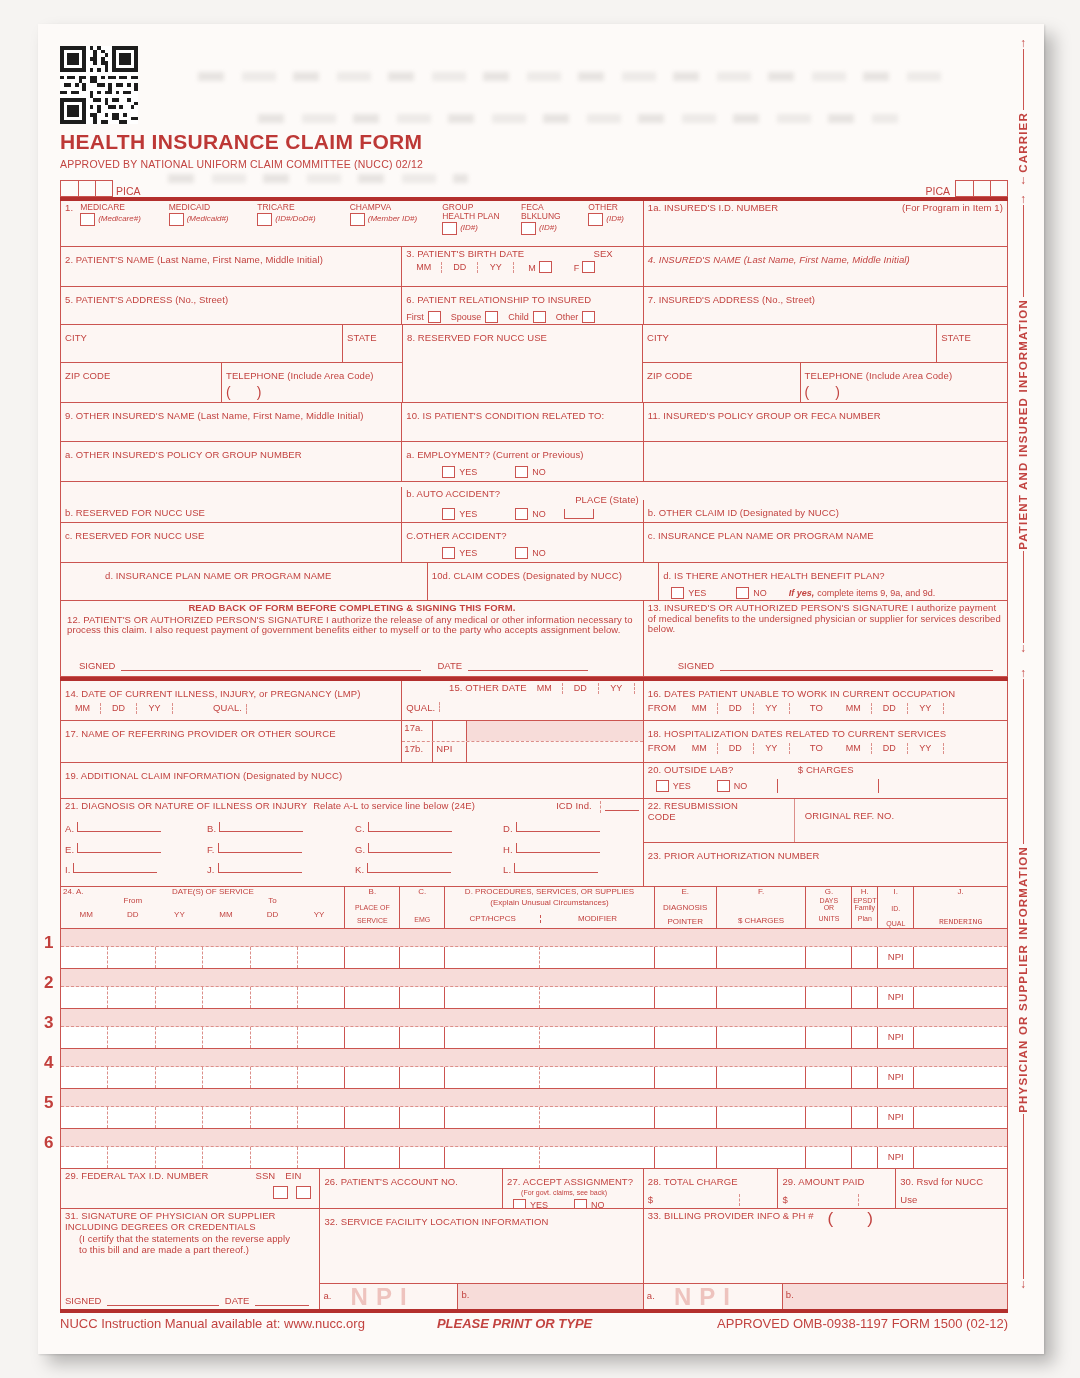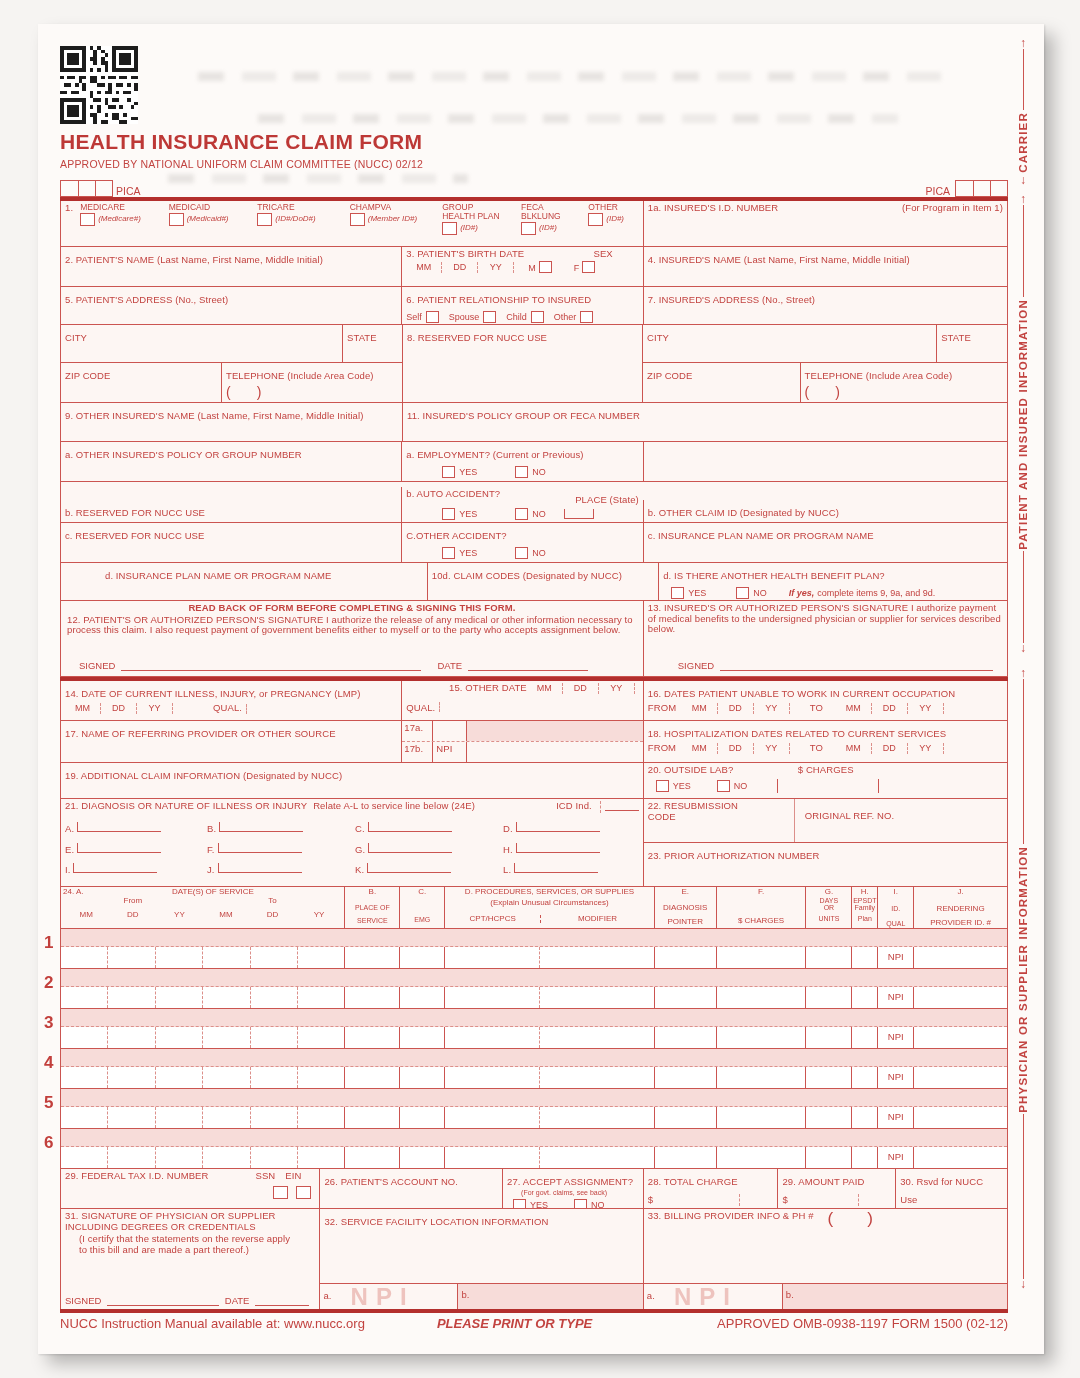--- a/index.html
+++ b/index.html
@@ -238,29 +238,29 @@
                 <span class="dc">MM</span>
                 <span class="dc">DD</span>
                 <span class="dc">YY</span>
               </span>
             <span style="margin-left:14px;font-size:9px;">M</span>
               <span class="cb cbs" style="margin-left:3px;"></span>
             <span style="margin-left:22px;font-size:9px;">F</span>
               <span class="cb cbs" style="margin-left:3px;"></span>
           </div>
         </div>
-        <div class="c" style="width:365px;"><span class="lbl">4. INSURED'S NAME (Last Name, First Name, Middle Initial)</span></div>
+        <div class="c" style="width:365px;font-style:italic;"><span class="lbl">4. INSURED'S NAME (Last Name, First Name, Middle Initial)</span></div>
       </div>
 
       <div class="row" style="height:38px;">
         <div class="c" style="width:341px;"><span class="lbl">5. PATIENT'S ADDRESS (No., Street)</span></div>
         <div class="c" style="width:242px;">
           <span class="lbl">6. PATIENT RELATIONSHIP TO INSURED</span>
           <div style="display:flex;align-items:center;gap:4px;margin-top:4px;font-size:9px;">
-            <span>Self</span>
+            <span>First</span>
               <span class="cb cbs"></span>
             <span style="margin-left:6px;">Spouse</span>
               <span class="cb cbs"></span>
             <span style="margin-left:6px;">Child</span>
               <span class="cb cbs"></span>
             <span style="margin-left:6px;">Other</span>
               <span class="cb cbs"></span>
           </div>
         </div>
         <div class="c" style="width:365px;"><span class="lbl">7. INSURED'S ADDRESS (No., Street)</span></div>
@@ -289,20 +289,21 @@
             <div class="c" style="width:157px;"><span class="lbl">ZIP CODE</span></div>
             <div class="c" style="width:208px;"><span class="lbl">TELEPHONE (Include Area Code)</span>
               <div style="font-size:14px;margin-top:1px;"><span>(</span><span style="display:inline-block;width:26px;"></span><span>)</span></div>
             </div>
           </div>
         </div>
       </div>
 
       <div class="row" style="height:39px;">
         <div class="c" style="width:341px;"><span class="lbl">9. OTHER INSURED'S NAME (Last Name, First Name, Middle Initial)</span></div>
+        <div class="c" style="width:242px;"><span class="lbl">10. IS PATIENT'S CONDITION RELATED TO:</span></div>
         <div class="c" style="width:365px;"><span class="lbl">11. INSURED'S POLICY GROUP OR FECA NUMBER</span></div>
       </div>
 
       <div class="row" style="height:40px;">
         <div class="c" style="width:341px;"><span class="lbl">a. OTHER INSURED'S POLICY OR GROUP NUMBER</span></div>
         <div class="c" style="width:242px;">
           <span class="lbl">a. EMPLOYMENT? (Current or Previous)</span>
           <div style="display:flex;align-items:center;margin-top:4px;padding-left:36px;font-size:9px;">
             <span class="cb cbs"></span>
               <span style="margin-left:4px;">YES</span>
@@ -588,21 +589,21 @@
             <div class="s7">Family</div>
             <div class="s7" style="margin-top:3px;">Plan</div>
           </div>
         <div class="col ctr" style="width:36px;padding-top:1px;">
             <div class="s8">I.</div>
             <div class="s7" style="margin-top:8px;">ID.</div>
             <div class="s7" style="margin-top:8px;">QUAL</div>
           </div>
         <div class="ctr" style="width:93px;padding-top:1px;">
             <div class="s8">J.</div>
-            <div class="s8" style="margin-top:8px;">RENDERING</div>
+            <div class="s8" style="margin-top:21px;font-family:Liberation Mono, monospace;">RENDERING</div>
             <div class="s8" style="margin-top:6px;">PROVIDER ID. #</div>
           </div>
       </div>
 
       <div class="svc">
         <span class="svc-num">1</span>
         <div class="svc-top"></div>
         <div class="svc-bot">
           <span style="width:285px;display:flex;">
               <span class="dsub"></span>

